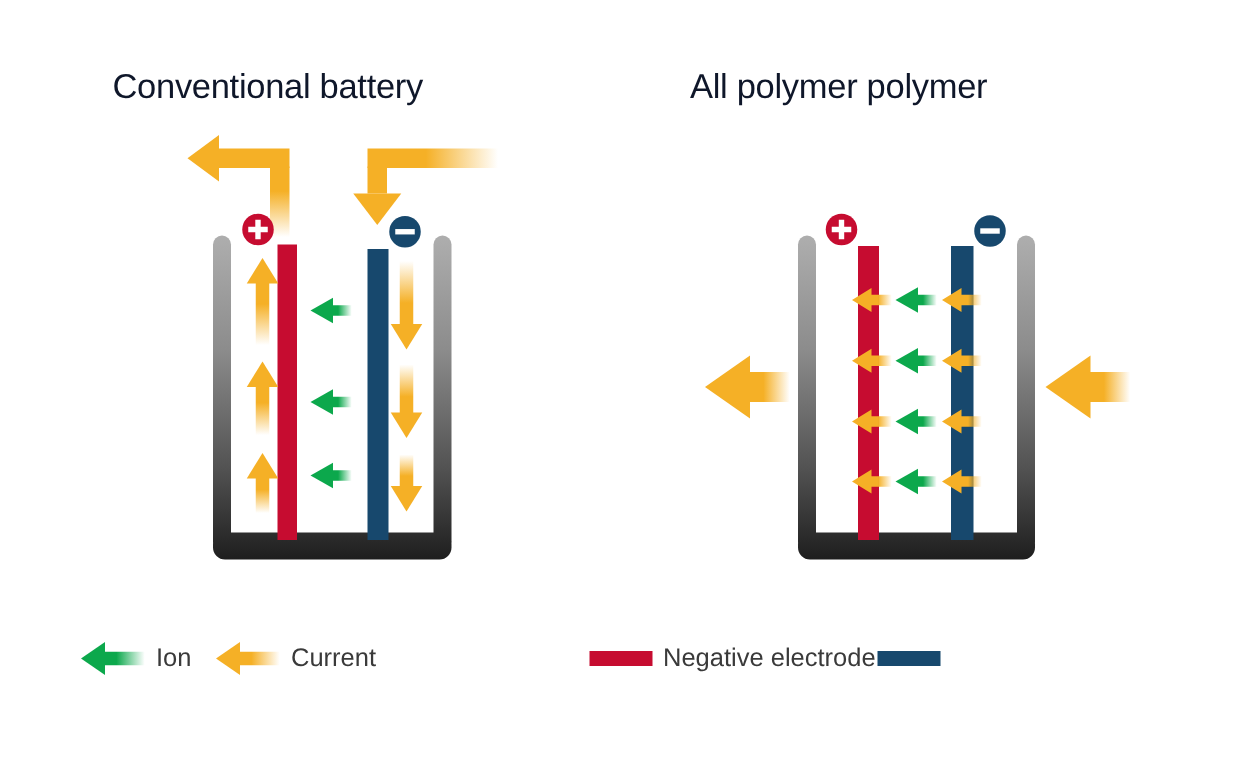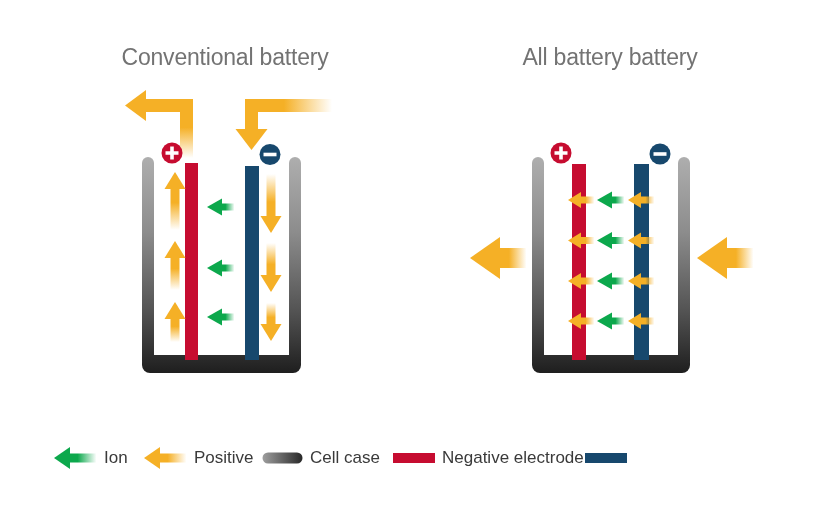--- a/index.html
+++ b/index.html
@@ -1,40 +1,40 @@
 <!DOCTYPE html>
 <html><head>
 <meta charset="utf-8">
 <style>
   html,body{margin:0;padding:0;background:#ffffff;}
   #stage{
     position:relative;width:827px;height:510px;background:#ffffff;overflow:hidden;
     font-family:"Liberation Sans", sans-serif;
   }
   .title{
-    position:absolute;top:44px;height:30px;text-align:center;
-    font-size:23px;letter-spacing:-0.2px;color:#737373;white-space:nowrap;
+    position:absolute;top:44px;height:30px;
+    font-size:23px;letter-spacing:-0.2px;color:#0f172a;white-space:nowrap;
   }
   #title-left{left:75px;width:300px;}
   #title-right{left:460px;width:300px;}
   #diagram-svg{position:absolute;left:0;top:0;}
-  .legend{position:absolute;left:0;top:444px;width:827px;height:28px;}
+  .legend{position:absolute;left:0;top:425px;width:827px;height:28px;}
   .legend-item{
     position:absolute;top:0;height:28px;display:flex;align-items:center;gap:7px;
   }
   .legend-item span{font-size:17px;color:#3a3a3a;white-space:nowrap;}
   .swatch{display:inline-block;width:42px;height:10px;}
 </style>
 </head>
 <body>
 
 <div id="stage">
 
   <div class="title" id="title-left">Conventional battery</div>
-  <div class="title" id="title-right">All battery battery</div>
+  <div class="title" id="title-right">All polymer polymer</div>
 
   <svg id="diagram-svg" width="827" height="510" viewBox="0 0 827 510">
     <defs>
       <linearGradient id="caseGrad" gradientUnits="userSpaceOnUse" x1="0" y1="157" x2="0" y2="373">
         <stop offset="0" stop-color="#aeaeae"></stop>
         <stop offset="0.35" stop-color="#8c8c8c"></stop>
         <stop offset="0.72" stop-color="#525252"></stop>
         <stop offset="1" stop-color="#1e1e1e"></stop>
       </linearGradient>
       <linearGradient id="yFadeDown" x1="0" y1="0" x2="0" y2="1">
@@ -246,35 +246,23 @@
         <defs>
           <linearGradient id="lgY" x1="0" y1="0" x2="1" y2="0">
             <stop offset="0" stop-color="#f5b026" stop-opacity="1"></stop>
             <stop offset="0.3" stop-color="#f5b026" stop-opacity="1"></stop>
             <stop offset="1" stop-color="#f5b026" stop-opacity="0"></stop>
           </linearGradient>
         </defs>
         <path d="M1,12 L17,1 L17,23 Z" fill="#f5b026"></path>
         <rect x="16.5" y="7.5" width="27" height="9" fill="url(#lgY)"></rect>
       </svg>
-      <span>Positive</span>
-    </div>
-
-    <div class="legend-item" style="left:262px">
-      <svg width="41" height="12" viewBox="0 0 41 12">
-        <defs>
-          <linearGradient id="lgC" x1="0" y1="0" x2="1" y2="0">
-            <stop offset="0" stop-color="#9e9e9e"></stop>
-            <stop offset="1" stop-color="#282828"></stop>
-          </linearGradient>
-        </defs>
-        <rect x="0.5" y="0.5" width="40" height="11" rx="5.5" fill="url(#lgC)"></rect>
-      </svg>
-      <span>Cell case</span>
-    </div>
+      <span>Current</span>
+    </div>
+
 
     <div class="legend-item" style="left:393px">
       <span class="swatch" style="background:#c60c30"></span>
       <span>Negative electrode</span>
     </div>
 
     <div class="legend-item" style="left:585px">
       <span class="swatch" style="background:#17486d"></span>
     </div>
 

